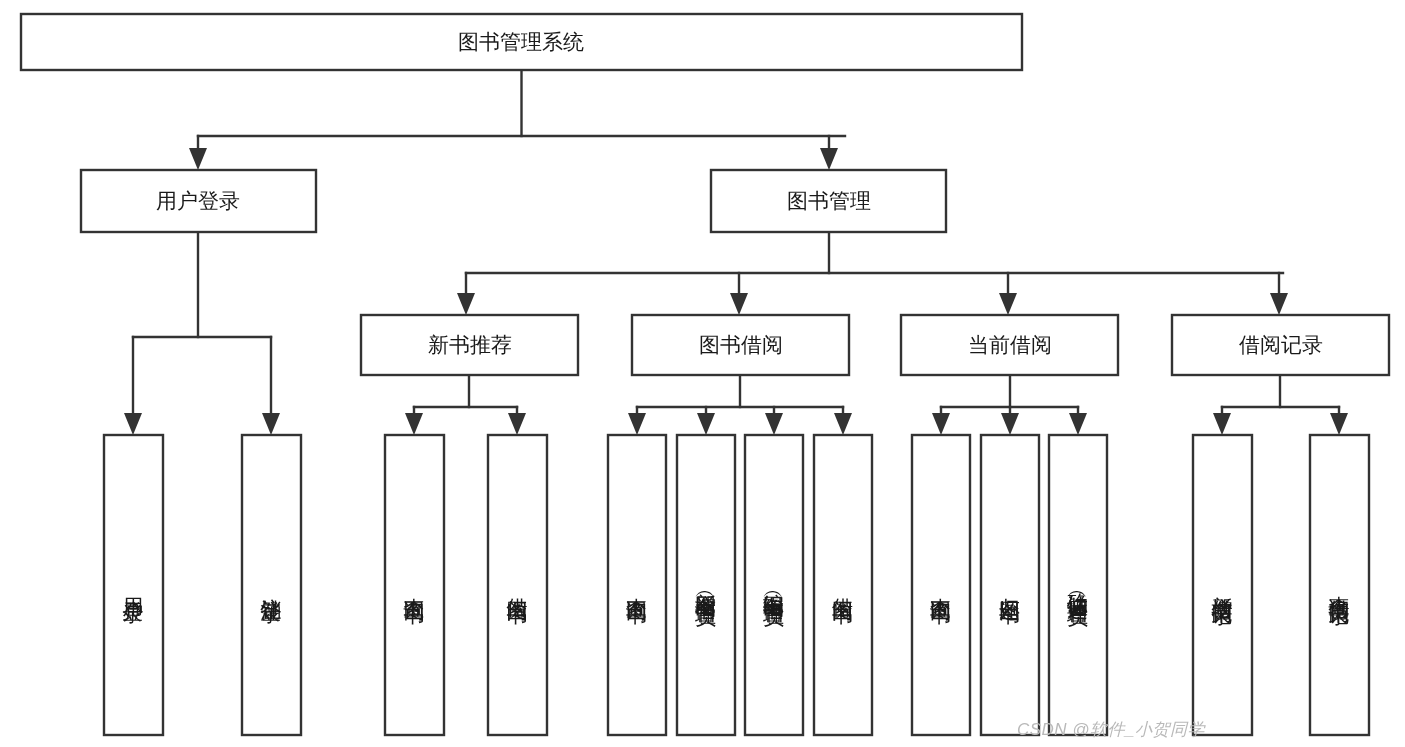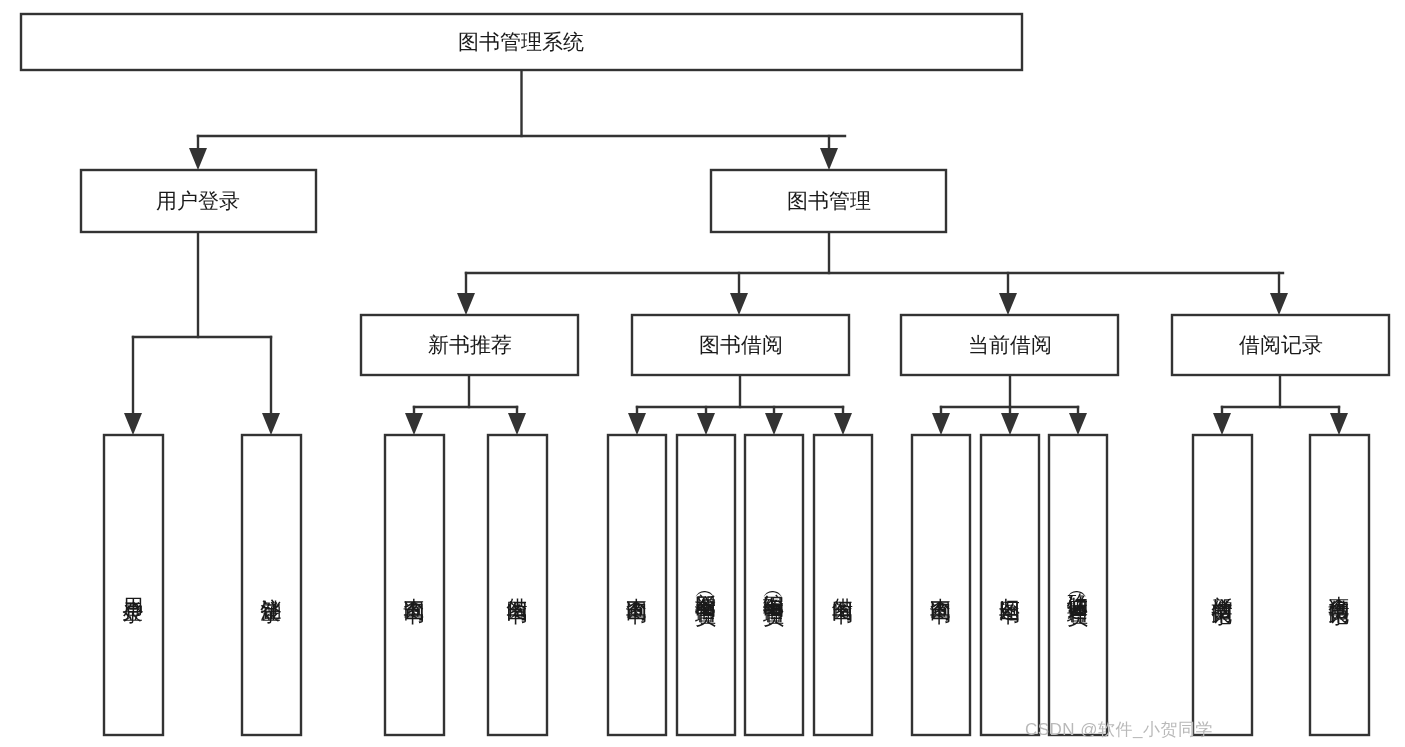--- a/index.html
+++ b/index.html
@@ -60,27 +60,28 @@
     font-family: "Liberation Sans", "DejaVu Sans", sans-serif;
     font-size: 21px;
     line-height: 1.0;
     color: #1a1a1a;
     letter-spacing: 2px;
     white-space: nowrap;
     pointer-events: none;
   }
   .watermark {
     position: absolute;
-    right: 0;
+    right: 8px;
     bottom: 6px;
     font-family: "Liberation Sans", "DejaVu Sans", sans-serif;
     font-size: 17px;
     color: #b9b9b9;
     letter-spacing: 0.5px;
     white-space: nowrap;
+    font-style: italic;
   }
 </style>
 </head>
 <body>
 
 <div id="diagram-root">
 
   <svg id="diagram-svg" viewBox="0 0 1405 747">
 
     <g>

